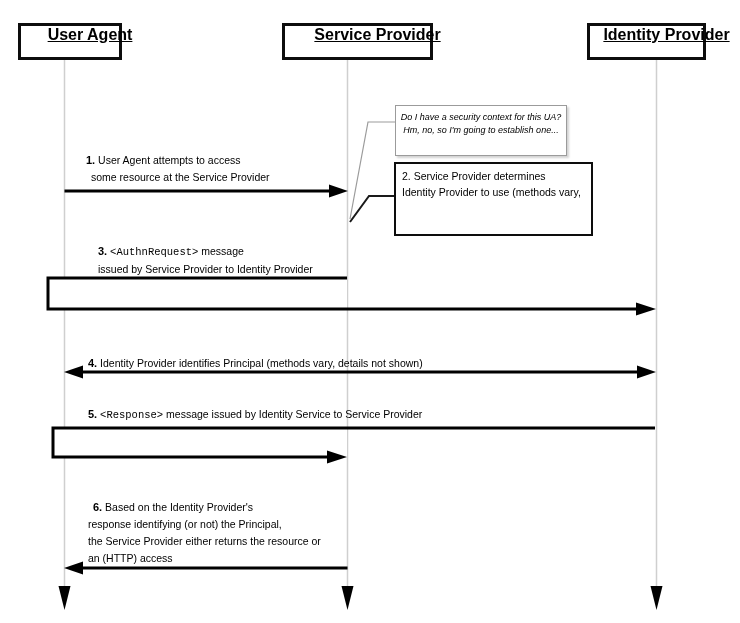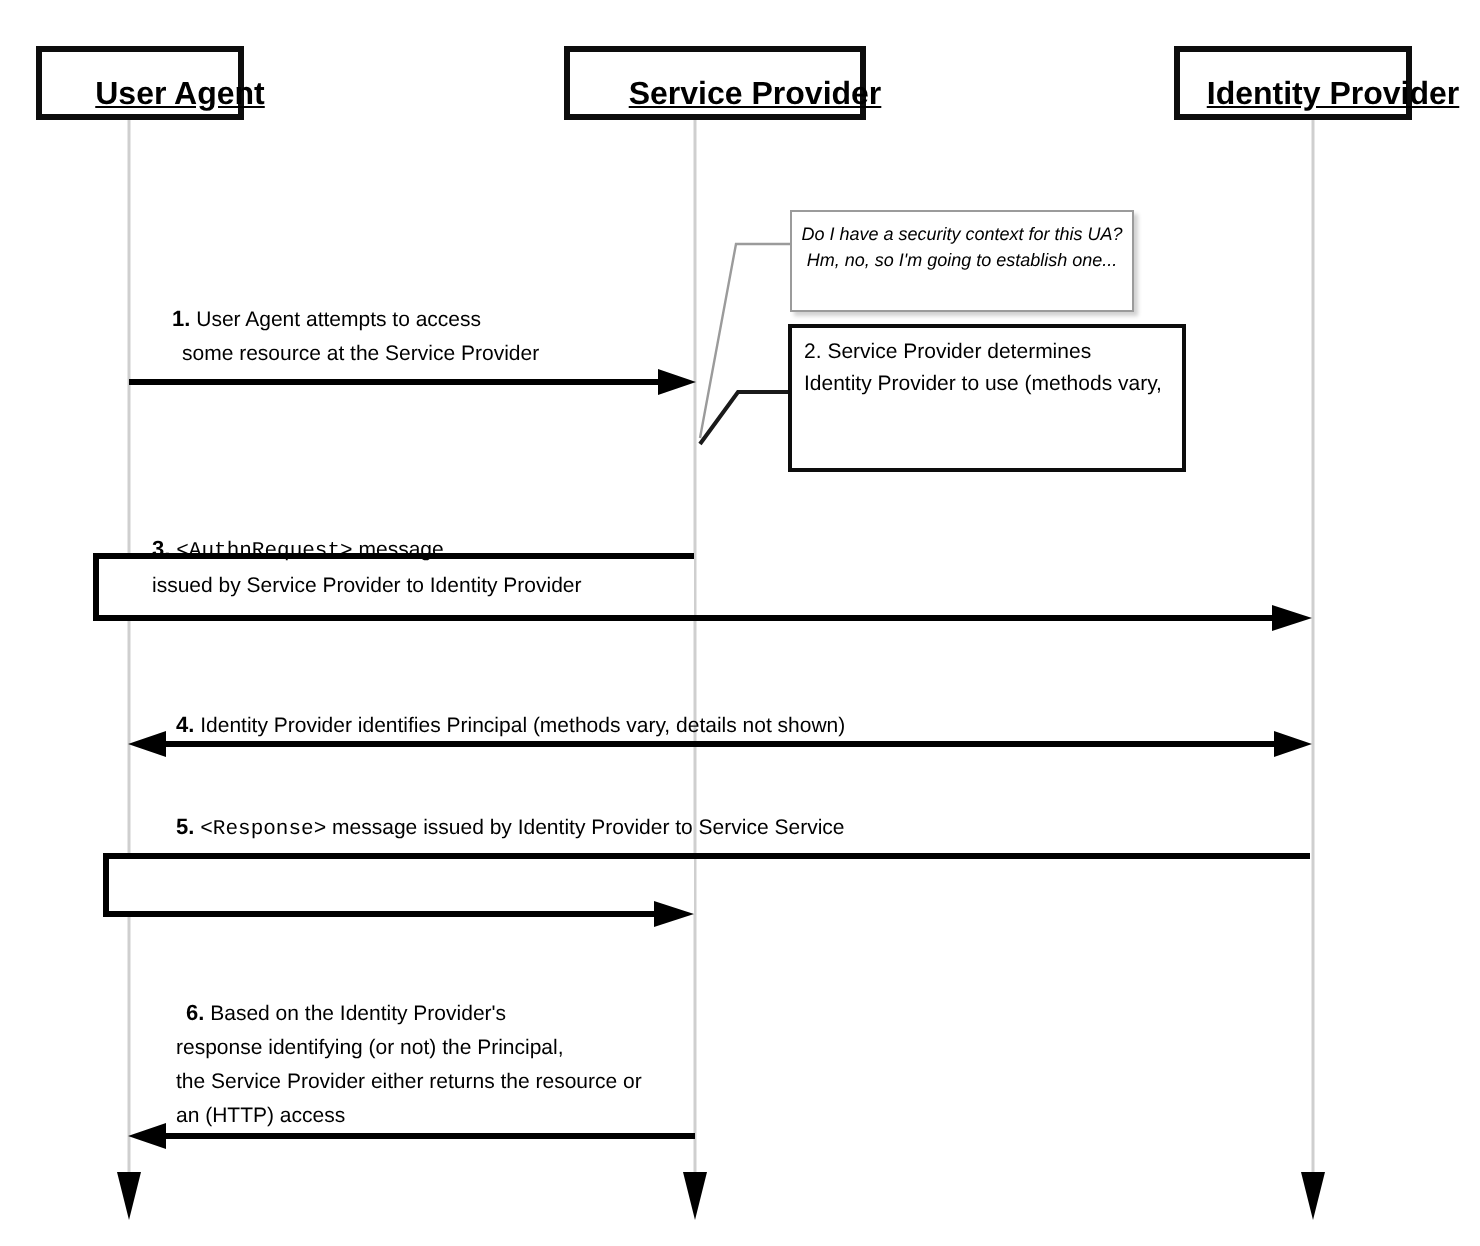--- a/index.html
+++ b/index.html
@@ -4,21 +4,21 @@
 <style>
   html,body{margin:0;padding:0;background:#ffffff;}
   .stage{
     position:relative;width:740px;height:623px;background:#ffffff;
     font-family:"Liberation Sans","DejaVu Sans",sans-serif;color:#000;
     overflow:hidden;
   }
   svg.wires{position:absolute;left:0;top:0;width:740px;height:623px;}
   .actor{
     position:absolute;top:23px;height:37px;border:3px solid #0d0d0d;background:#fff;
-    display:flex;align-items:flex-end;justify-content:center;box-sizing:border-box;
+    display:flex;align-items:flex-start;justify-content:center;box-sizing:border-box;
     font-weight:bold;font-size:16px;letter-spacing:0px;padding-left:40px;
   }
   .actor span{text-decoration:underline;white-space:nowrap;}
   .actor.ua{left:18px;width:104px;}
   .actor.sp{left:282px;width:151px;}
   .actor.idp{left:587px;width:119px;}
   .bubble{
     position:absolute;left:395px;top:105px;width:172px;height:51px;box-sizing:border-box;
     border:1px solid #9b9b9b;background:#fff;box-shadow:2px 2px 2px rgba(0,0,0,0.18);
     font-style:italic;font-size:9px;line-height:13px;text-align:center;padding-top:5px;
@@ -26,21 +26,21 @@
   .note2{
     position:absolute;left:394px;top:162px;width:199px;height:74px;box-sizing:border-box;
     border:2px solid #0d0d0d;background:#fff;
     font-size:10.5px;line-height:15.5px;padding:5px 4px 4px 6px;
   }
   .msg{position:absolute;font-size:10.5px;line-height:17px;white-space:nowrap;}
   .msg .num{font-weight:bold;font-size:11px;}
   .mono{font-family:"Liberation Mono","DejaVu Sans Mono",monospace;font-size:10.5px;}
   .s1{left:86px;top:152px;}
   .s1 .l2{padding-left:5px;}
-  .s3{left:76px;top:243px;margin-top:24px;}
+  .s3{left:98px;top:243px;}
   .s4{left:88px;top:355px;}
   .s5{left:88px;top:406px;}
   .s6{left:88px;top:499px;}
   .s6 .l1{padding-left:5px;}
 </style>
 </head>
 <body>
 
 <div class="stage">
 
@@ -114,21 +114,21 @@
   <div class="msg s3">
     <div><span class="num">3.</span> <span class="mono">&lt;AuthnRequest&gt;</span><span> message</span></div>
     <div>issued by Service Provider to Identity Provider</div>
   </div>
 
   <div class="msg s4">
     <span class="num">4.</span> <span>Identity Provider identifies Principal (methods vary, details not shown)</span>
   </div>
 
   <div class="msg s5">
-    <span class="num">5.</span> <span class="mono">&lt;Response&gt;</span><span> message issued by Identity Provider to Service Service</span>
+    <span class="num">5.</span> <span class="mono">&lt;Response&gt;</span><span> message issued by Identity Service to Service Provider</span>
   </div>
 
   <div class="msg s6">
     <div class="l1"><span class="num">6.</span> <span>Based on the Identity Provider's</span></div>
     <div>response identifying (or not) the Principal,</div>
     <div>the Service Provider either returns the resource or</div>
     <div>an (HTTP) access</div>
   </div>
 
 </div>

